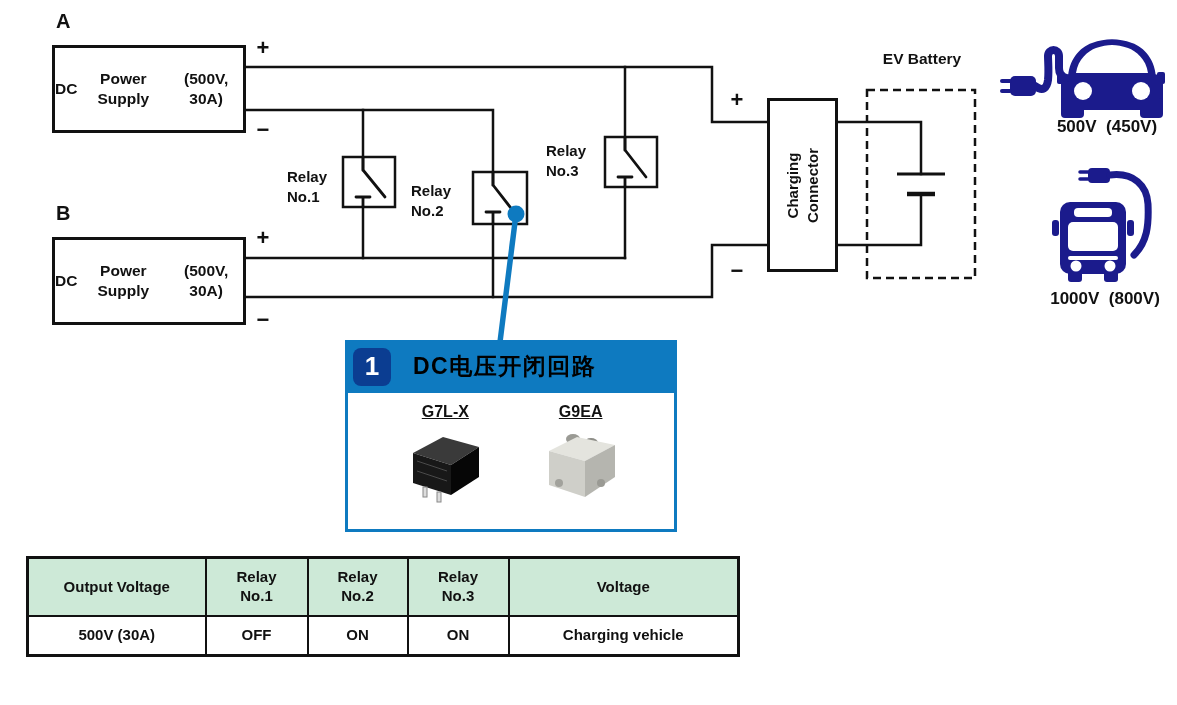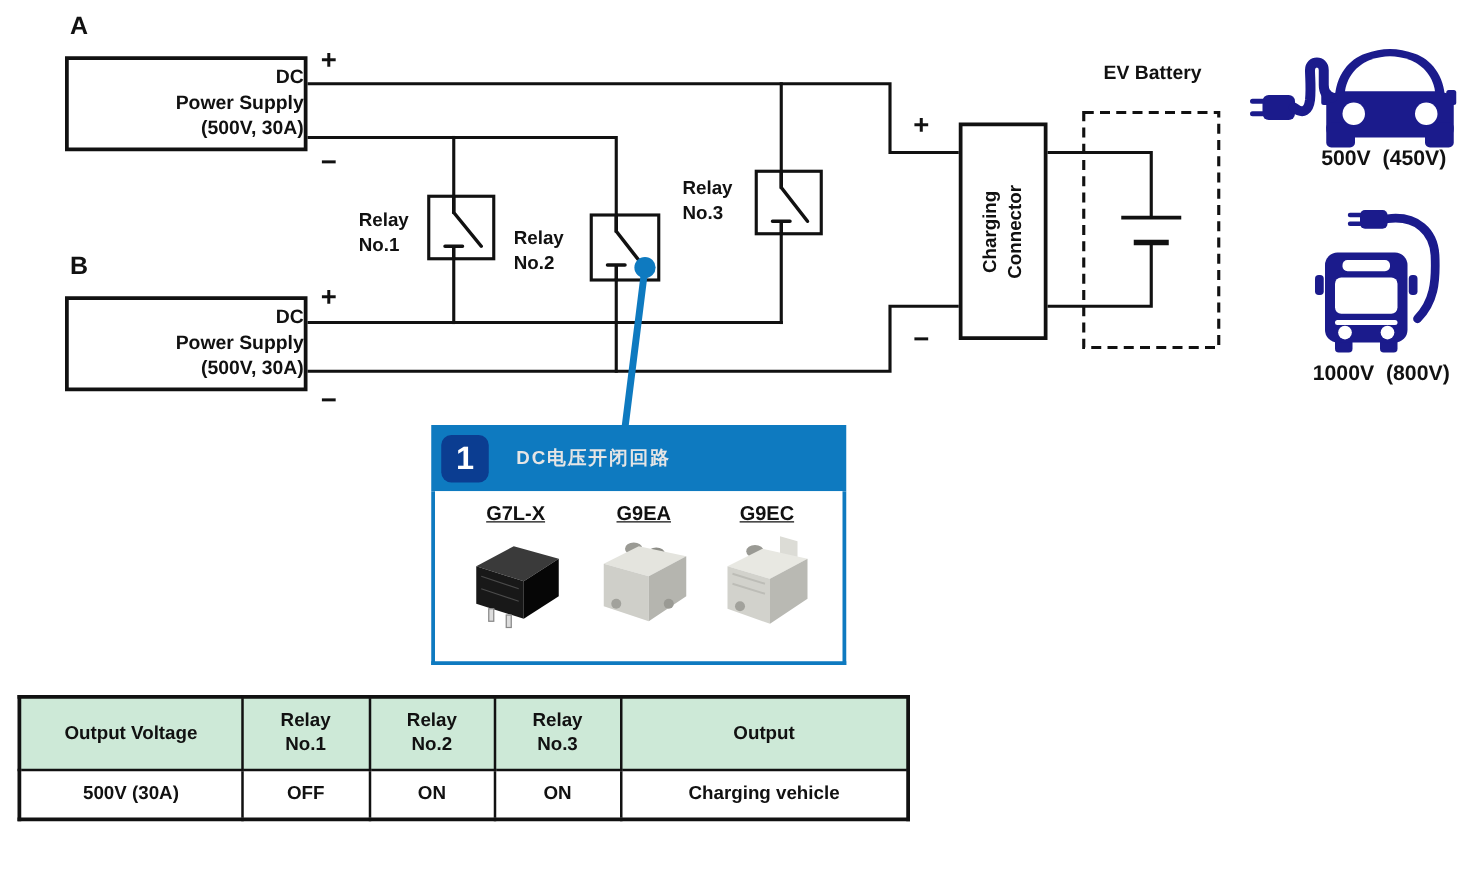--- a/index.html
+++ b/index.html
@@ -5,22 +5,22 @@
   html,body{margin:0;padding:0;background:#fff;}
   #canvas{position:relative;width:1177px;height:705px;background:#fff;overflow:hidden;
           font-family:"Liberation Sans","DejaVu Sans",sans-serif;color:#111;font-weight:700;}
   .abs{position:absolute;}
   svg{display:block;}
 
   
   #circuit{left:0;top:0;width:1177px;height:705px;}
 
   
-  .psu{box-sizing:border-box;width:194px;height:76px;border:3px solid #111;background:#fff;
-       display:flex;flex-direction:column;justify-content:center;align-items:flex-end;
+  .psu{box-sizing:border-box;width:194px;height:88px;border:3px solid #111;background:#fff;
+       display:flex;justify-content:center;align-items:center;
        font-size:15.5px;line-height:1.32;text-align:center;}
   .srcTag{font-size:20px;}
   .sign{font-size:22px;width:22px;text-align:center;line-height:1;}
 
   
   .relayLabel{font-size:15px;line-height:1.32;white-space:pre-line;}
 
   
   #connector{box-sizing:border-box;left:767px;top:98px;width:71px;height:174px;border:3px solid #111;
              background:#fff;display:flex;align-items:center;justify-content:center;}
@@ -28,29 +28,29 @@
                   font-size:15px;line-height:1.3;width:160px;}
 
   .capLabel{font-size:15.5px;text-align:center;}
   .voltLabel{font-size:17px;text-align:center;white-space:pre;}
 
   
   #calloutHead{left:345px;top:340px;width:332px;height:53px;background:#0e7ac0;
                display:flex;align-items:center;}
   #calloutBadge{width:38px;height:38px;margin-left:8px;background:#0b3d91;border-radius:8px;
                 color:#fff;font-size:26px;display:flex;align-items:center;justify-content:center;}
-  #calloutTitle{color:#e5e5e5;font-size:15px;letter-spacing:1.5px;margin-left:22px;}
+  #calloutTitle{color:#000000;font-size:23px;letter-spacing:1.5px;margin-left:22px;}
   #calloutBody{box-sizing:border-box;left:345px;top:393px;width:332px;height:139px;background:#fff;
                border:3px solid #0e7ac0;border-top:none;display:flex;justify-content:space-evenly;
                align-items:flex-start;padding-top:10px;}
   .product{display:flex;flex-direction:column;align-items:center;text-decoration:underline;}
   .productName{font-size:16px;margin-bottom:4px;}
 
   
-  #relayTable{left:14px;top:556px;border-collapse:collapse;table-layout:fixed;width:711px;padding-left:28px;}
+  #relayTable{left:26px;top:556px;border-collapse:collapse;table-layout:fixed;width:711px;padding-left:28px;}
   #relayTable td,#relayTable th{border:2px solid #111;text-align:center;vertical-align:middle;
        font-size:15px;font-weight:700;padding:0;white-space:pre-line;line-height:1.25;background:#fff;}
   #relayTable th{background:#cde9d7;height:56px;}
   #relayTable td{height:37px;}
   #relayTable{border:3px solid #111;}
 </style>
 </head>
 <body>
 
 <div id="canvas">
@@ -194,52 +194,40 @@
       <svg width="76" height="78" viewBox="0 0 76 78">
         <ellipse cx="30" cy="14" rx="7" ry="5" fill="#9a9a94"></ellipse>
         <ellipse cx="48" cy="18" rx="7" ry="5" fill="#8d8d87"></ellipse>
         <polygon points="6,26 34,12 72,20 42,36" fill="#e4e4de"></polygon>
         <polygon points="6,26 42,36 42,72 6,60" fill="#cfcfc9"></polygon>
         <polygon points="42,36 72,20 72,52 42,72" fill="#b5b5af"></polygon>
         <circle cx="16" cy="58" r="4" fill="#a2a29c"></circle>
         <circle cx="58" cy="58" r="4" fill="#9a9a94"></circle>
       </svg>
     </div>
-    <div class="product">
-      <div class="productName">G9EC</div>
-      <svg width="76" height="78" viewBox="0 0 76 78">
-        <polygon points="48,4 62,8 62,26 48,20" fill="#dcdcd6"></polygon>
-        <ellipse cx="28" cy="16" rx="7" ry="5" fill="#9a9a94"></ellipse>
-        <polygon points="6,28 34,14 70,22 40,38" fill="#e8e8e2"></polygon>
-        <polygon points="6,28 40,38 40,74 6,62" fill="#d2d2cc"></polygon>
-        <polygon points="40,38 70,22 70,54 40,74" fill="#b9b9b3"></polygon>
-        <path d="M10,34 L36,42 M10,42 L36,50" stroke="#bdbdb7" stroke-width="1.5"></path>
-        <circle cx="16" cy="60" r="4" fill="#a2a29c"></circle>
-      </svg>
-    </div>
   </div>
 
   <table id="relayTable" class="abs">
     <colgroup>
       <col style="width:178px">
         <col style="width:102px">
         <col style="width:100px">
       <col style="width:101px">
         <col style="width:230px">
     </colgroup>
     <tbody>
         <tr>
       <th>Output Voltage</th>
       <th>Relay
 No.1</th>
       <th>Relay
 No.2</th>
       <th>Relay
 No.3</th>
-      <th>Output</th>
+      <th>Voltage</th>
     </tr>
     <tr>
       <td>500V (30A)</td>
       <td>OFF</td>
       <td>ON</td>
       <td>ON</td>
       <td>Charging vehicle</td>
     </tr>
   </tbody>
     </table>

